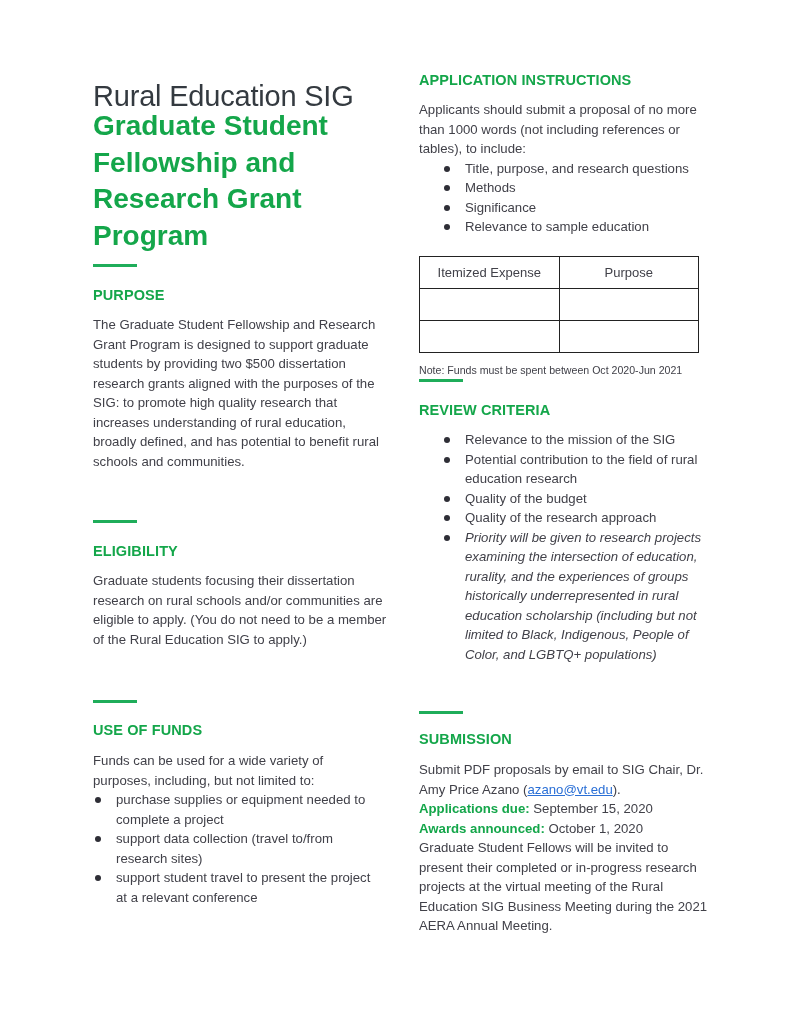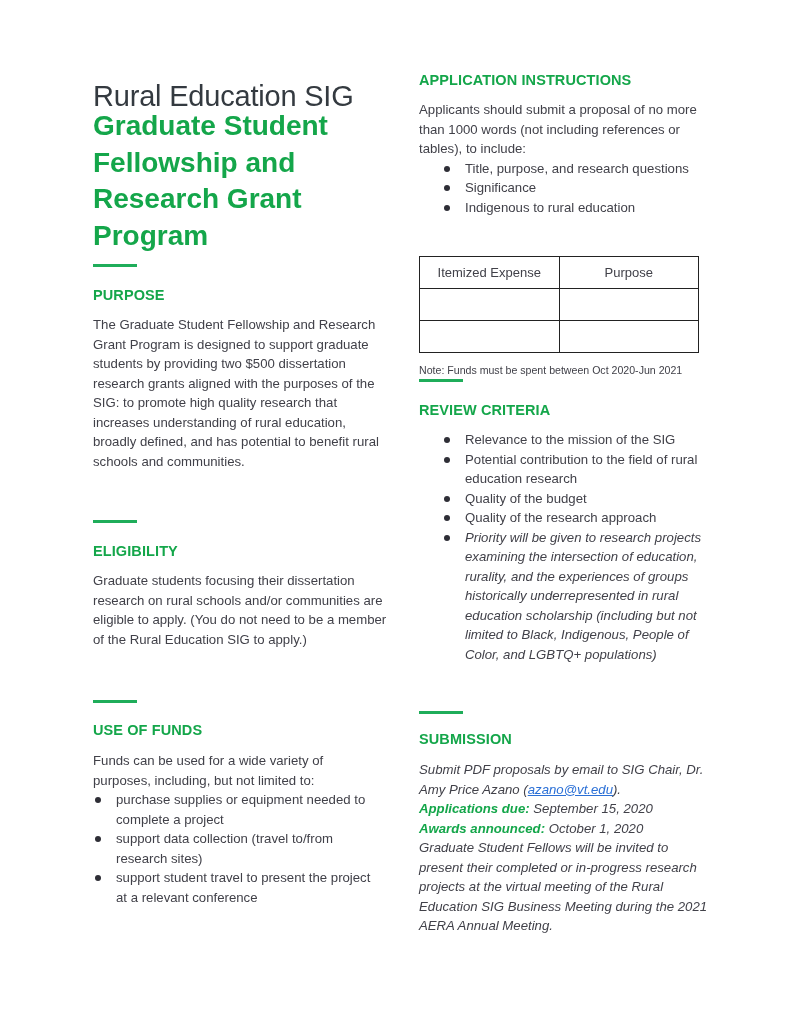--- a/index.html
+++ b/index.html
@@ -82,22 +82,23 @@
     </ul>
   </div>
 </div>
 
 <div class="col col-right">
   <div class="heading" style="top:72px;">APPLICATION INSTRUCTIONS</div>
   <div class="para" style="top:100px; width:292px;">
     <p>Applicants should submit a proposal of no more than 1000 words (not including references or tables), to include:</p>
     <ul class="bullets b-right">
       <li><span class="dot"></span><span>Title, purpose, and research questions</span></li>
+      <li><span class="dot"></span><span>Methods</span></li>
       <li><span class="dot"></span><span>Significance</span></li>
-      <li><span class="dot"></span><span>Indigenous to rural education</span></li>
+      <li><span class="dot"></span><span>Relevance to sample education</span></li>
     </ul>
   </div>
 
   <table class="budget">
     <tbody>
         <tr>
       <th>Itemized Expense</th>
       <th>Purpose</th>
     </tr>
     <tr>
@@ -119,19 +120,19 @@
       <li><span class="dot"></span><span>Relevance to the mission of the SIG</span></li>
       <li><span class="dot"></span><span>Potential contribution to the field of rural education research</span></li>
       <li><span class="dot"></span><span>Quality of the budget</span></li>
       <li><span class="dot"></span><span>Quality of the research approach</span></li>
       <li class="italic"><span class="dot"></span><span>Priority will be given to research projects examining the intersection of education, rurality, and the experiences of groups historically underrepresented in rural education scholarship (including but not limited to Black, Indigenous, People of Color, and LGBTQ+ populations)</span></li>
     </ul>
   </div>
 
   <div class="rule" style="top:711px;"></div>
   <div class="heading" style="top:731px;">SUBMISSION</div>
-  <div class="para" style="top:760px; width:296px;font-style:italic;">
+  <div class="para" style="top:760px; width:296px;">
     <p><span>Submit PDF proposals by email to SIG Chair, Dr. Amy Price Azano (</span><a class="email" href="#">azano@vt.edu</a><span>).</span></p>
     <p><span class="green-b">Applications due:</span><span> September 15, 2020</span></p>
     <p><span class="green-b">Awards announced:</span><span> October 1, 2020</span></p>
     <p>Graduate Student Fellows will be invited to present their completed or in-progress research projects at the virtual meeting of the Rural Education SIG Business Meeting during the 2021 AERA Annual Meeting.</p>
   </div>
 </div>
 
 </body></html>

